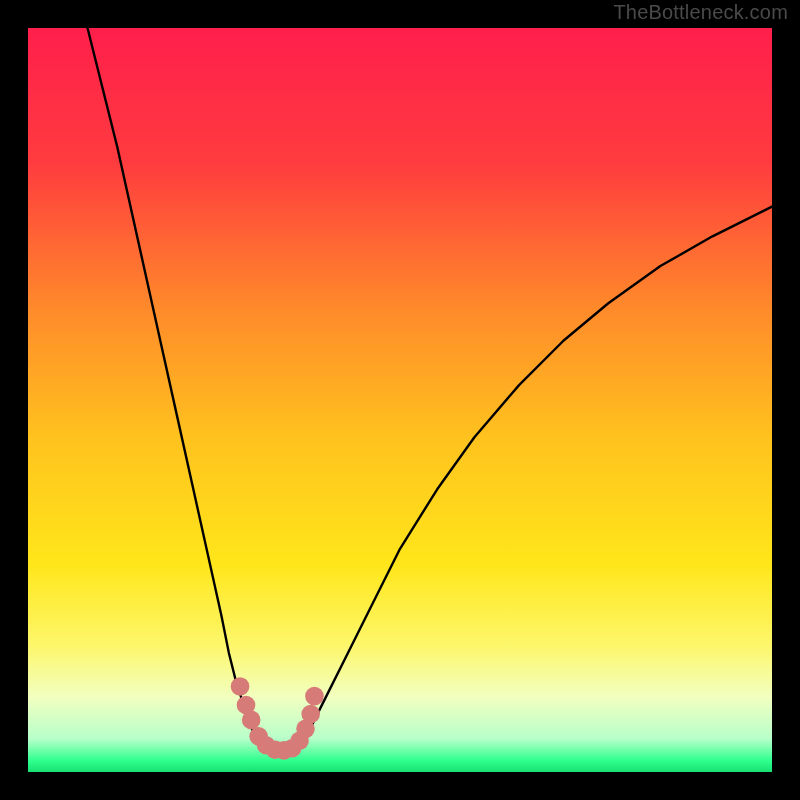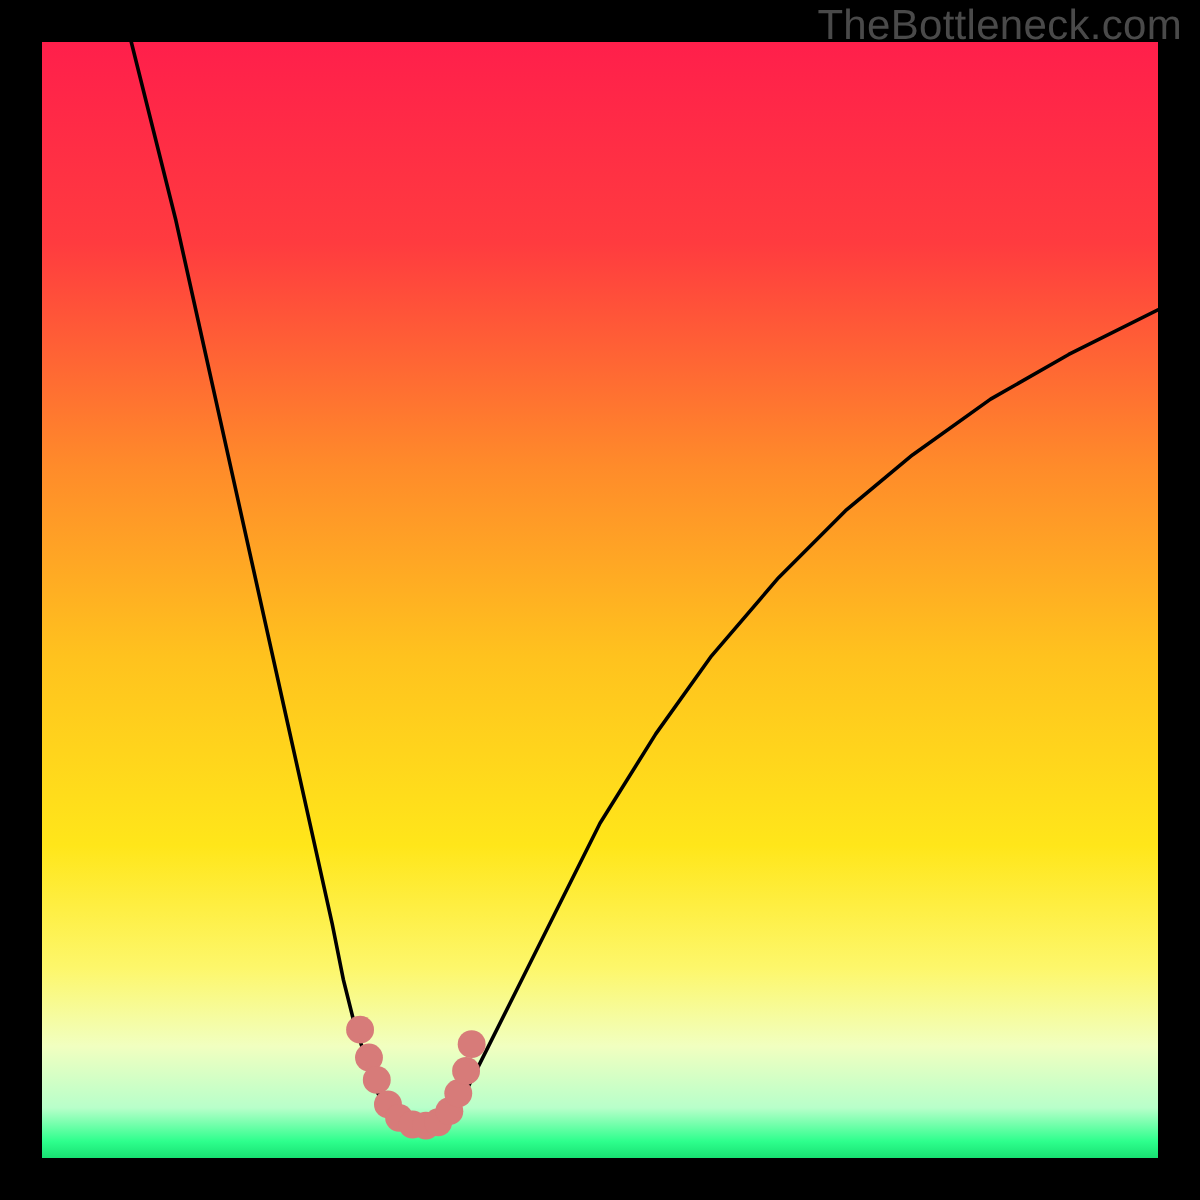--- a/index.html
+++ b/index.html
@@ -29,21 +29,21 @@
   }
   .curves {
     position: absolute;
     left: 0; top: 0; width: 100%; height: 100%;
   }
   .watermark {
     position: absolute;
     top: 1px;
     right: 12px;
     color: #4a4a4a;
-    font-size: 28px;
+    font-size: 20px;
     font-weight: 500;
     letter-spacing: 0.2px;
   }
 </style>
 </head>
 <body>
 
 <div class="frame">
   <div class="watermark">TheBottleneck.com</div>
   <div class="plot">

